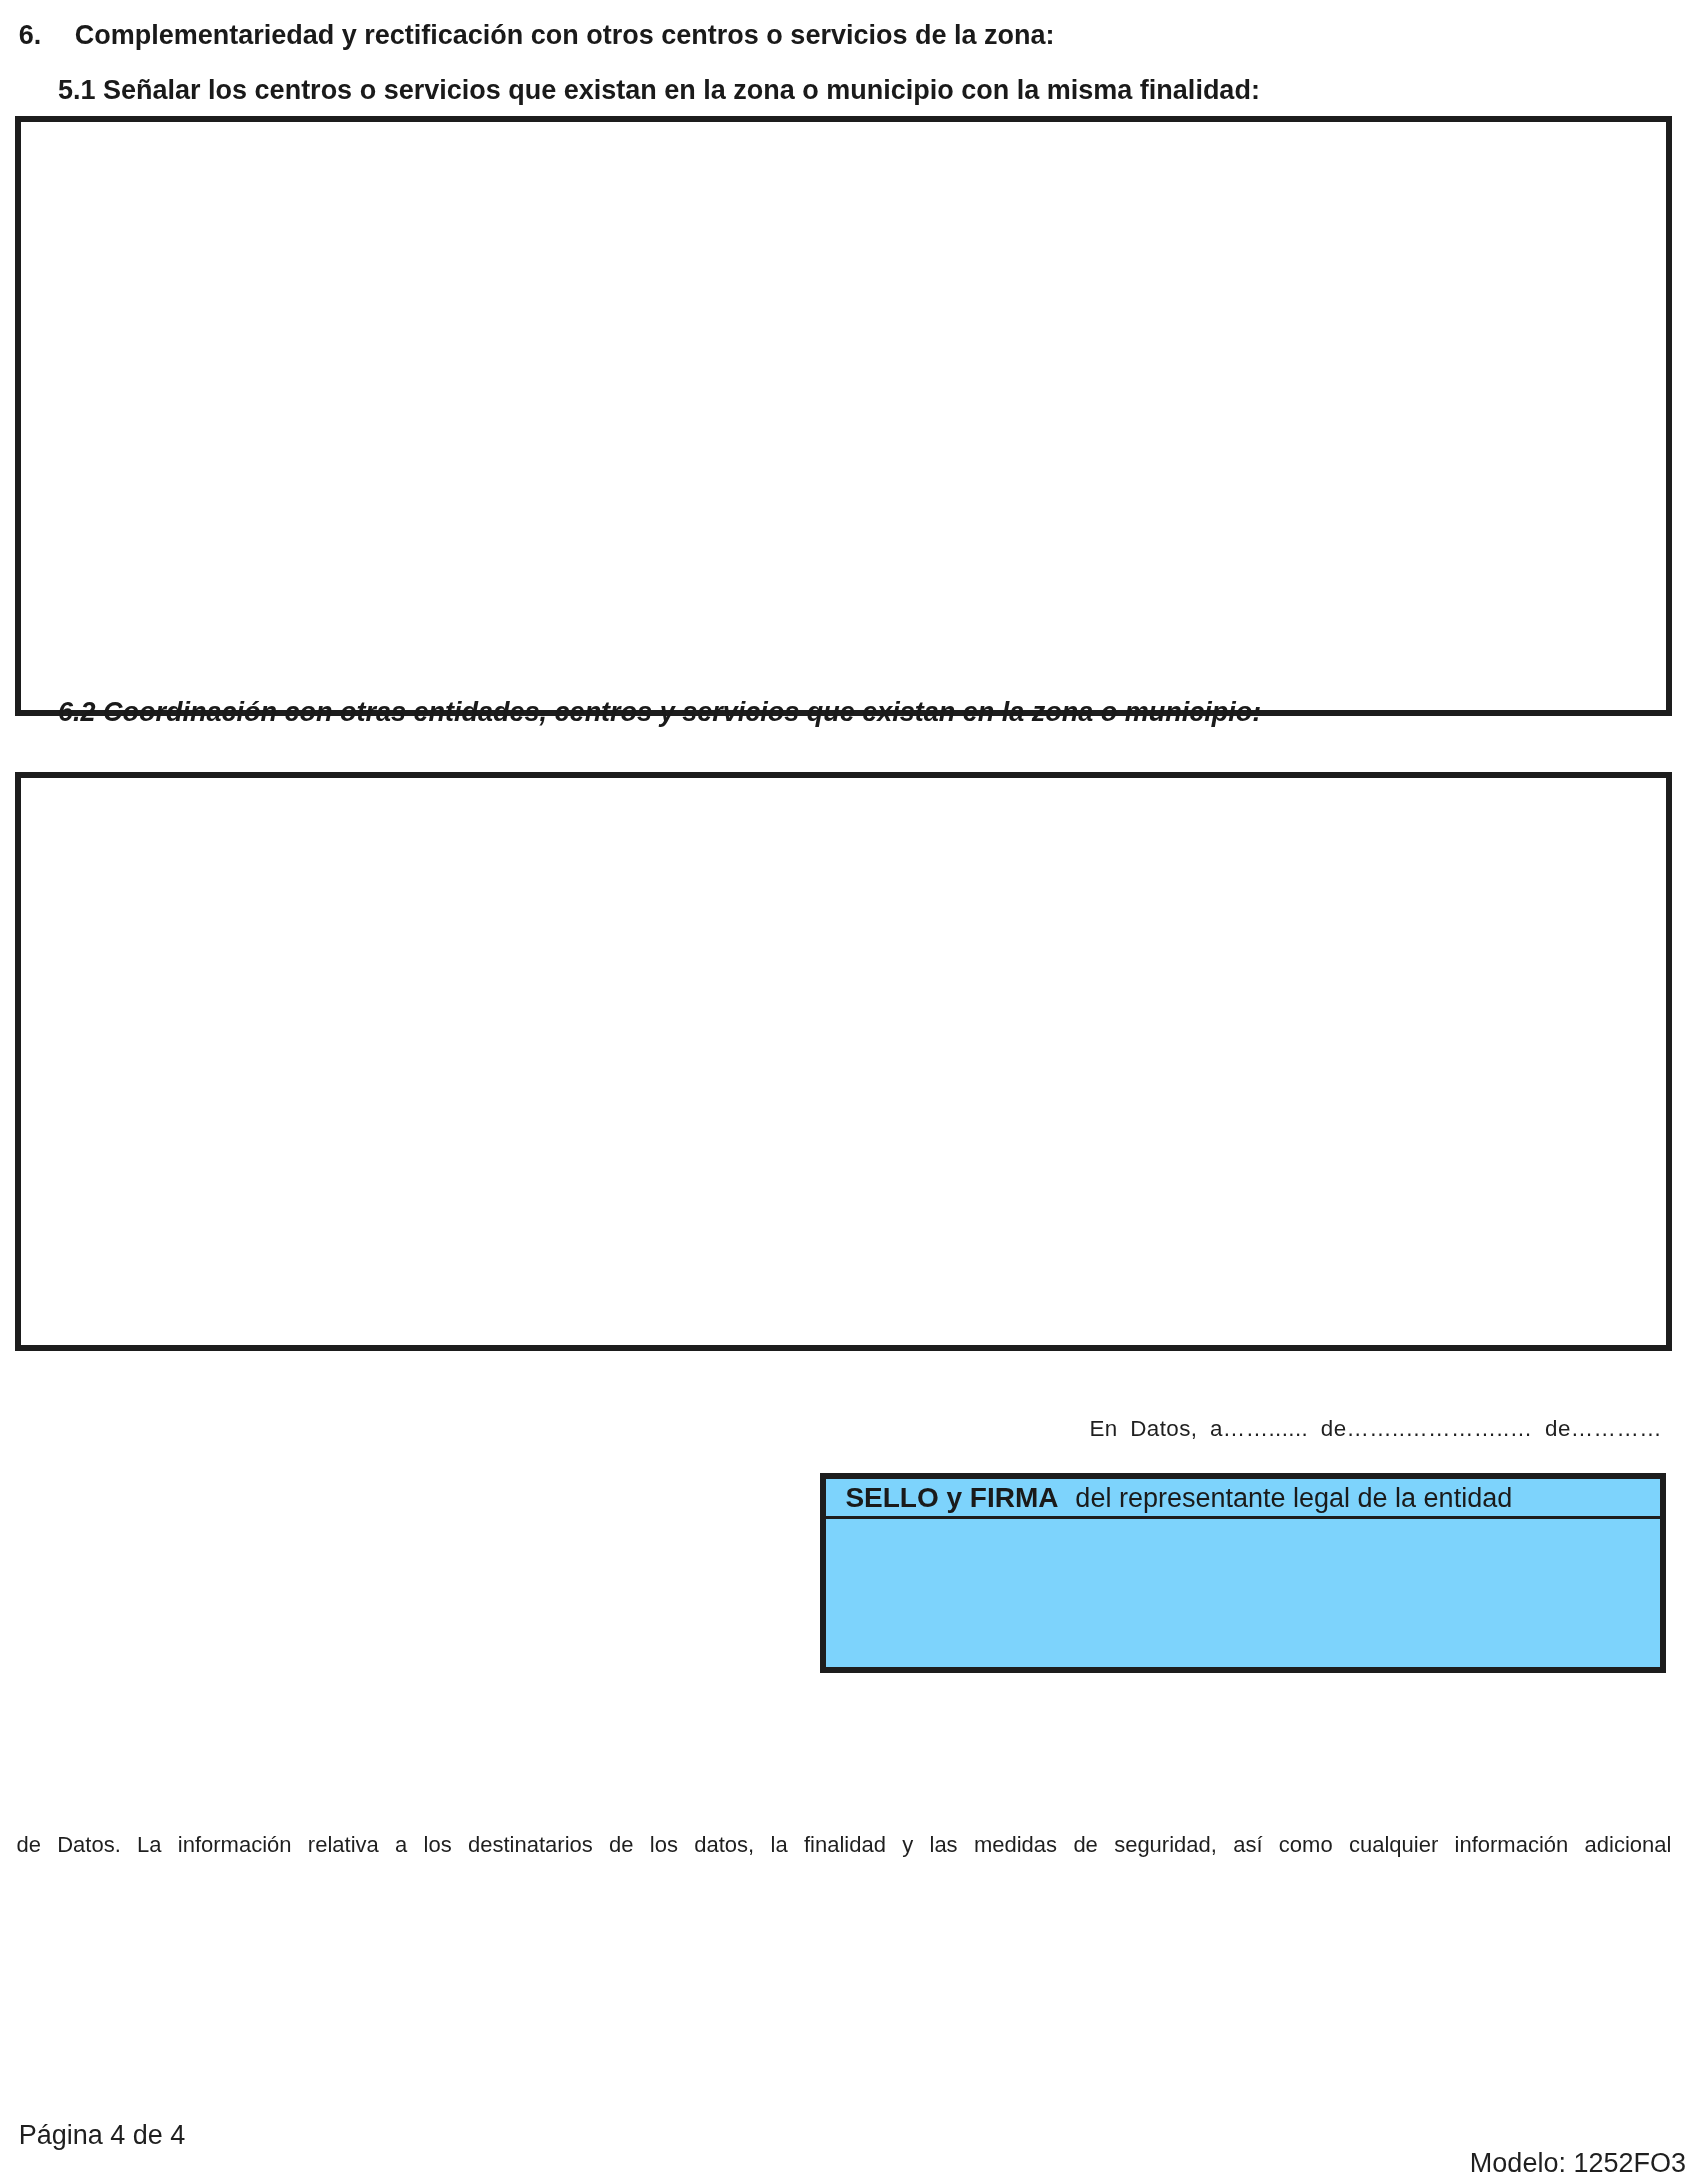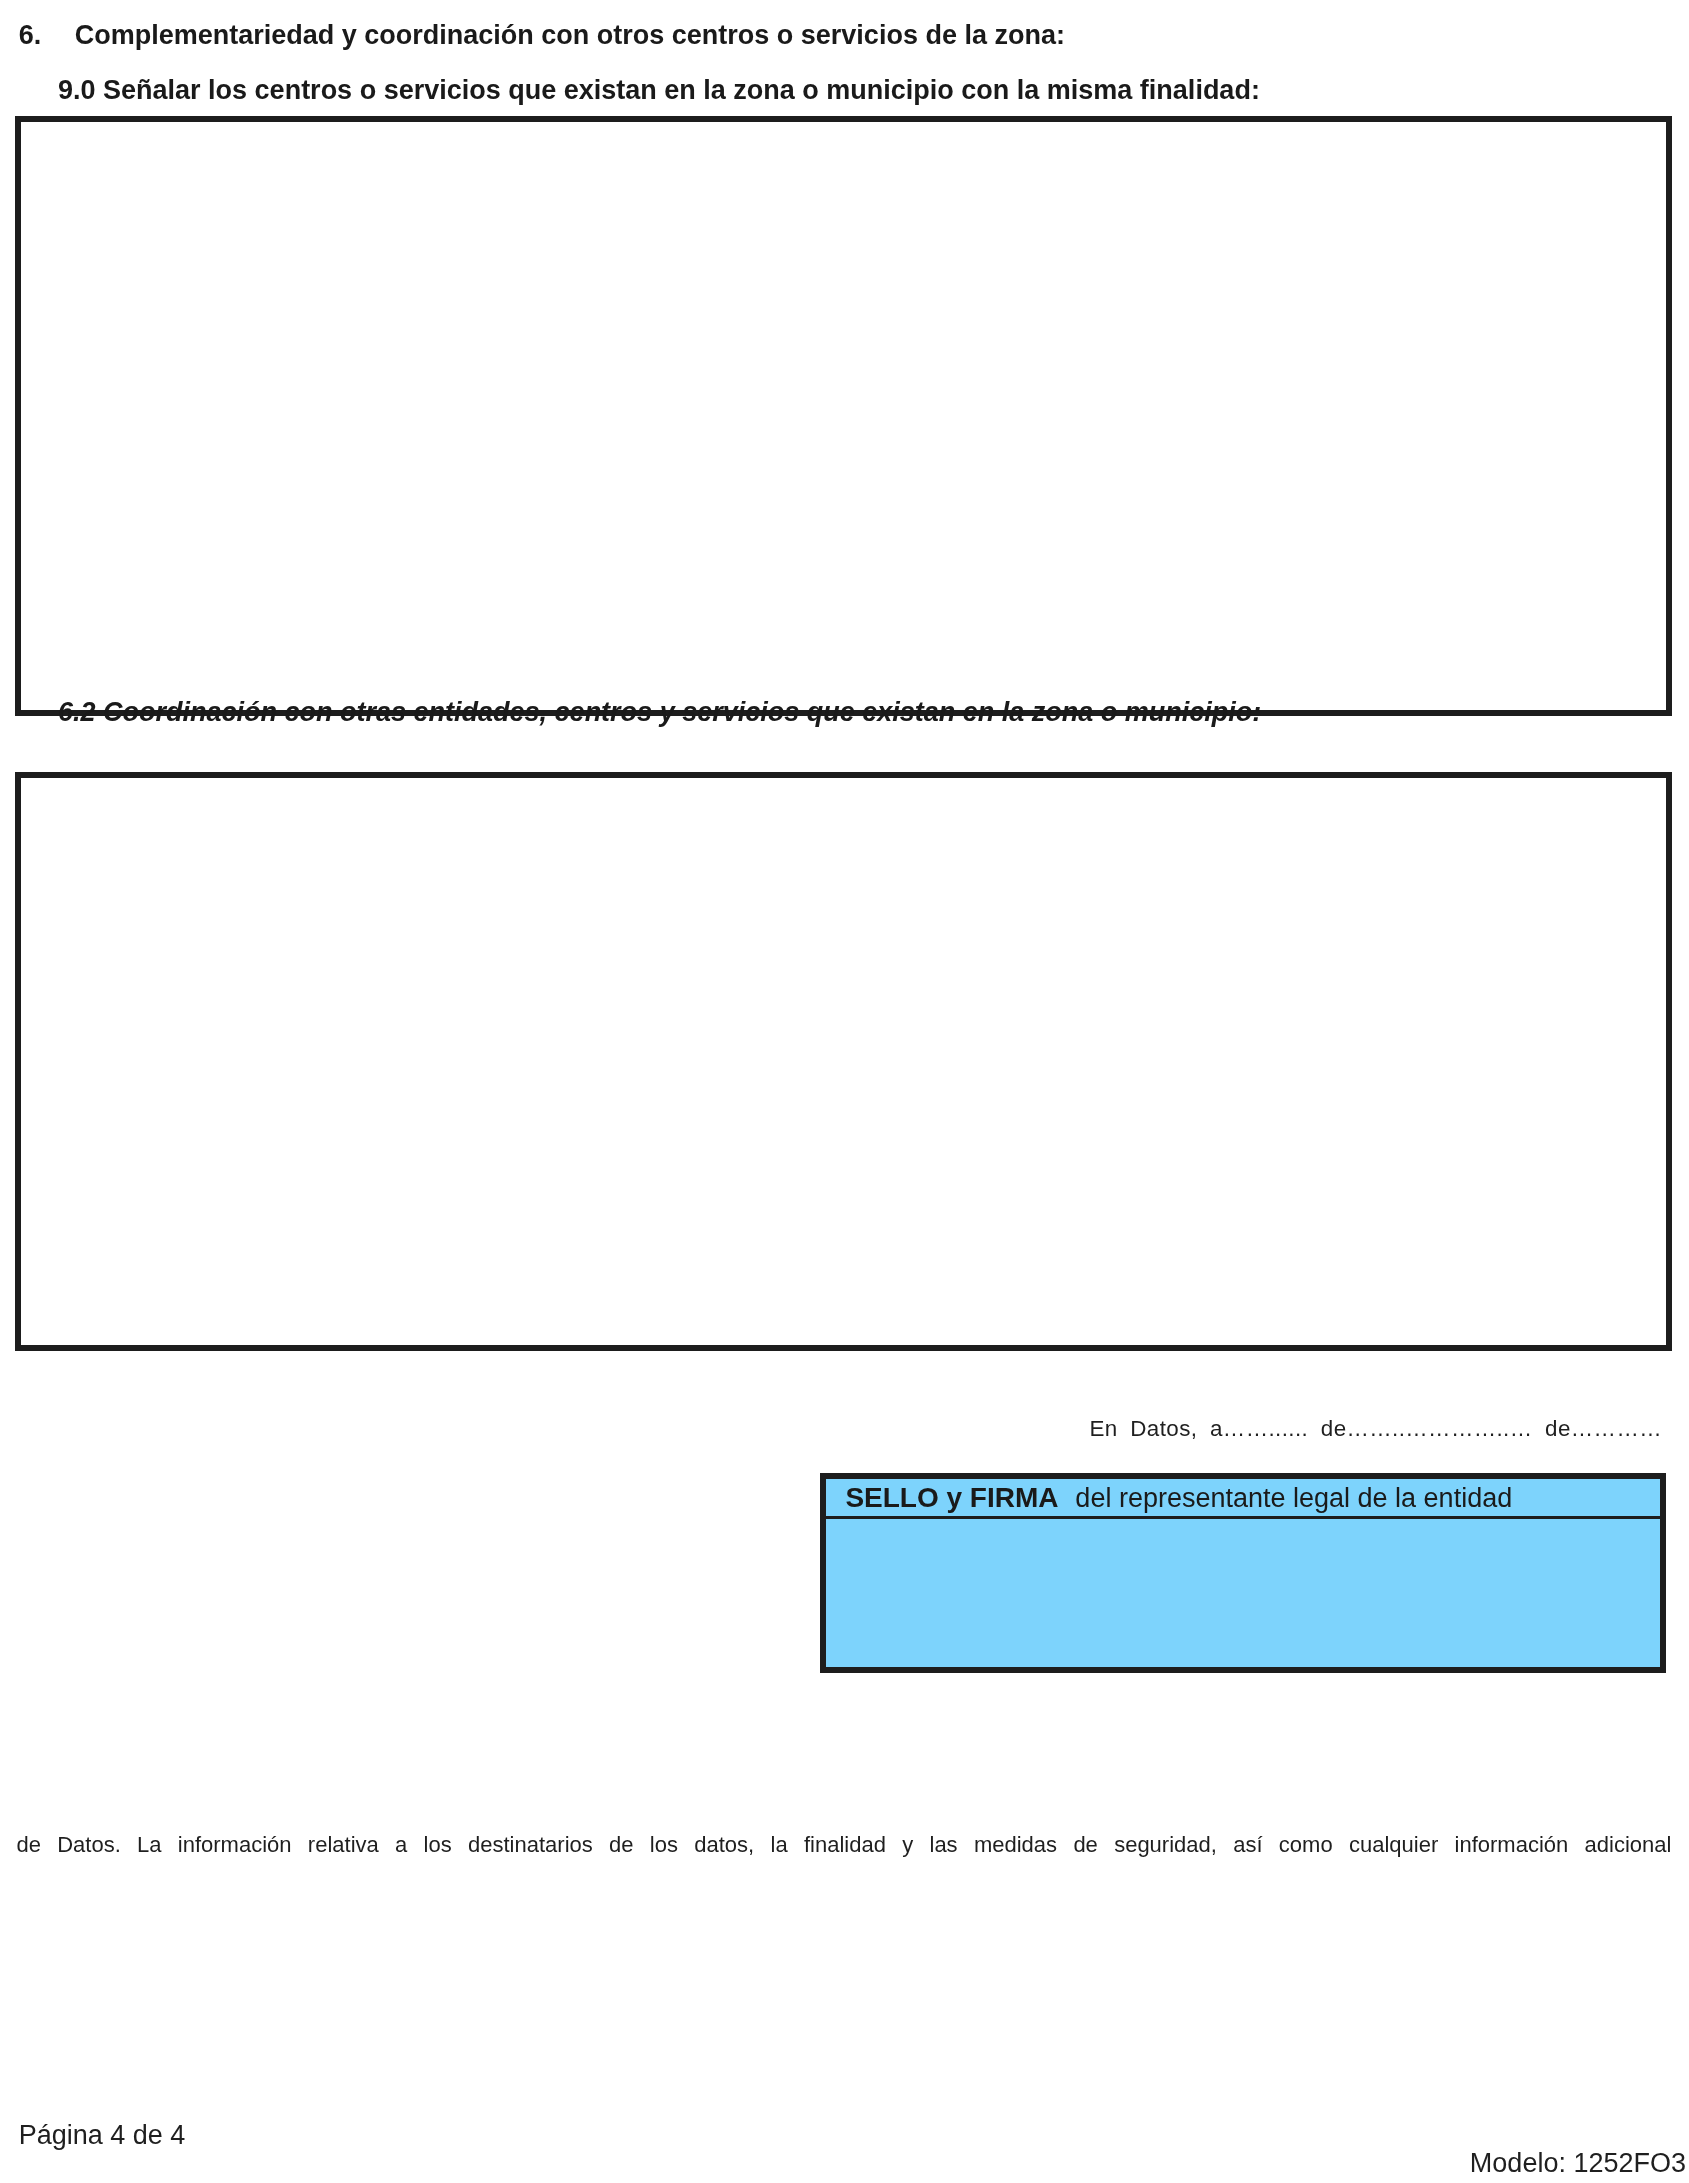--- a/index.html
+++ b/index.html
@@ -101,24 +101,24 @@
   .footleft { left: 18.7px; }
   .footright { right: 4px; text-align: right; margin-top: 28px; }
 </style>
 </head>
 <body>
 
 <div id="page">
 
   <div class="abs heading h6">
     <span class="num">6.</span>
-    <span>Complementariedad y coordinación con otros centros o servicios de la zona:</span>
+    <span>Complementariedad y rectificación con otros centros o servicios de la zona:</span>
   </div>
 
-  <div class="abs heading h61">9.0 Señalar los centros o servicios que existan en la zona o municipio con la misma finalidad:</div>
+  <div class="abs heading h61">5.1 Señalar los centros o servicios que existan en la zona o municipio con la misma finalidad:</div>
 
   <div class="abs bigbox box61"></div>
 
   <div class="abs heading h62">6.2 Coordinación con otras entidades, centros y servicios que existan en la zona o municipio:</div>
 
   <div class="abs bigbox box62"></div>
 
   <div class="abs dateline">En Datos, a……...... de……..…………..… de…………</div>
 
   <div class="abs stampbox">

